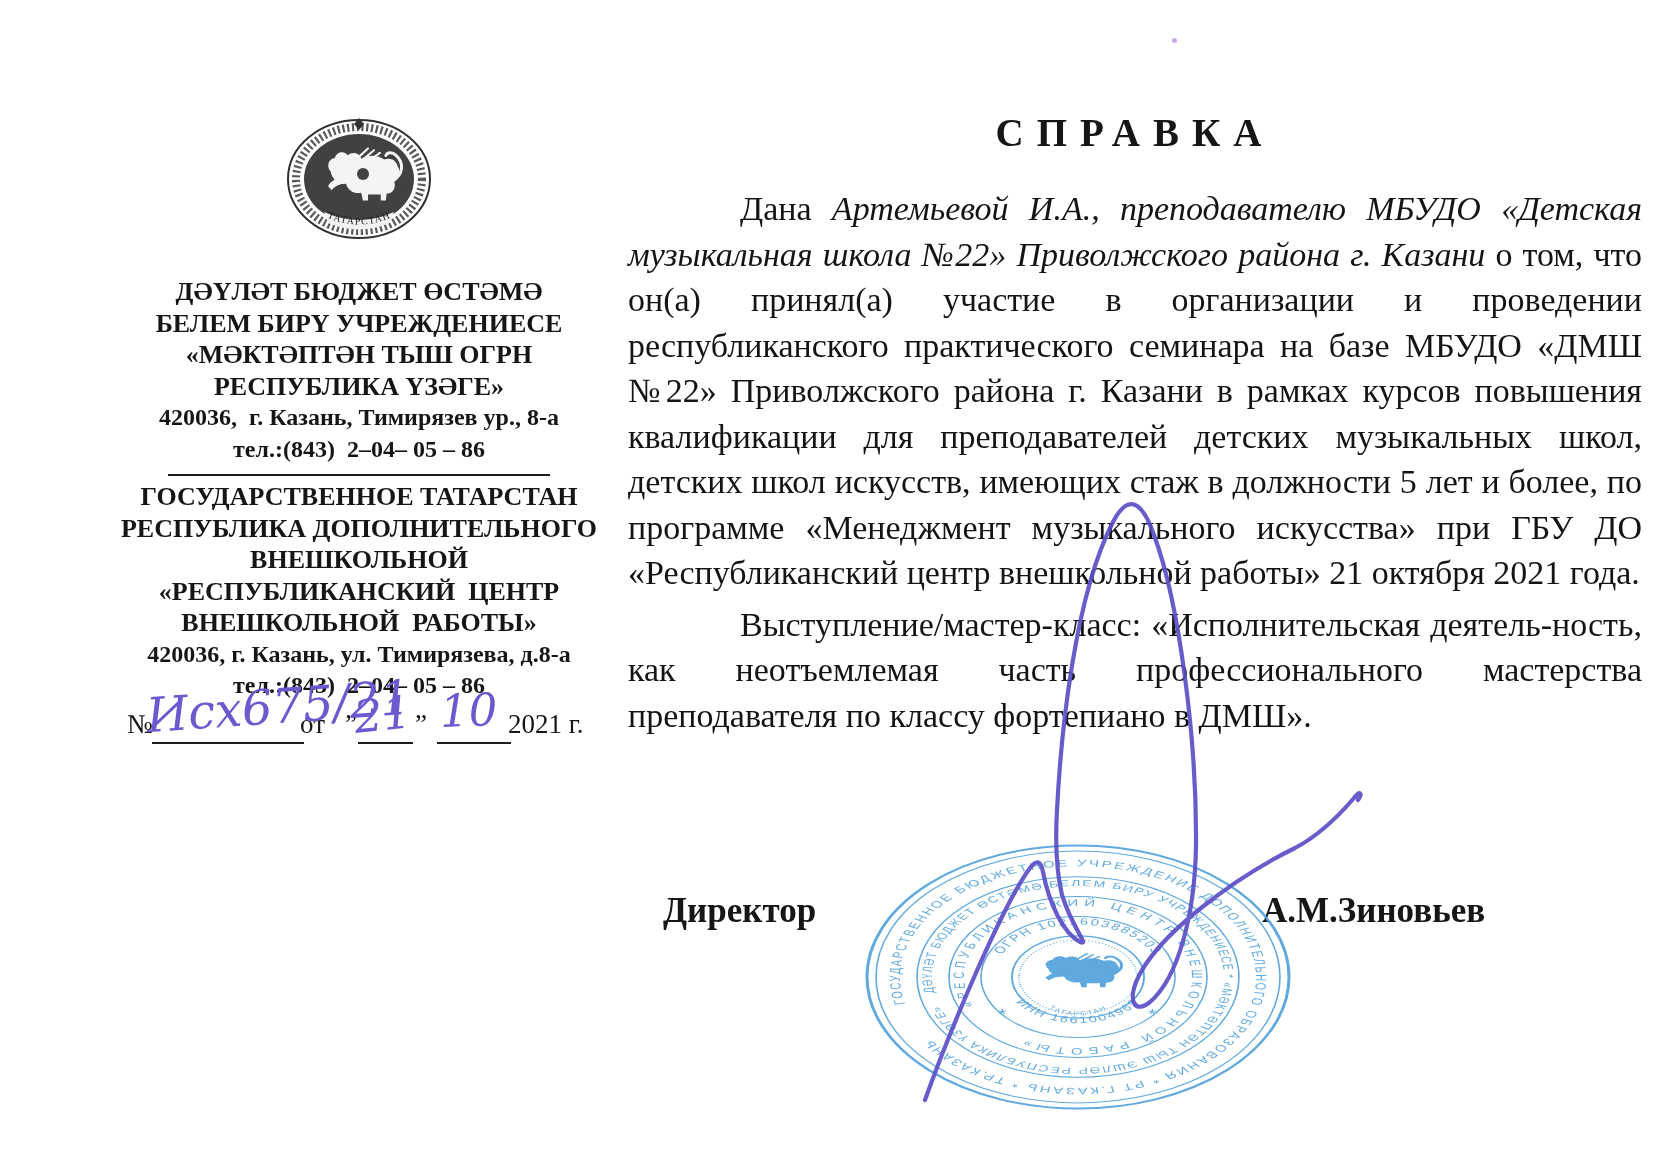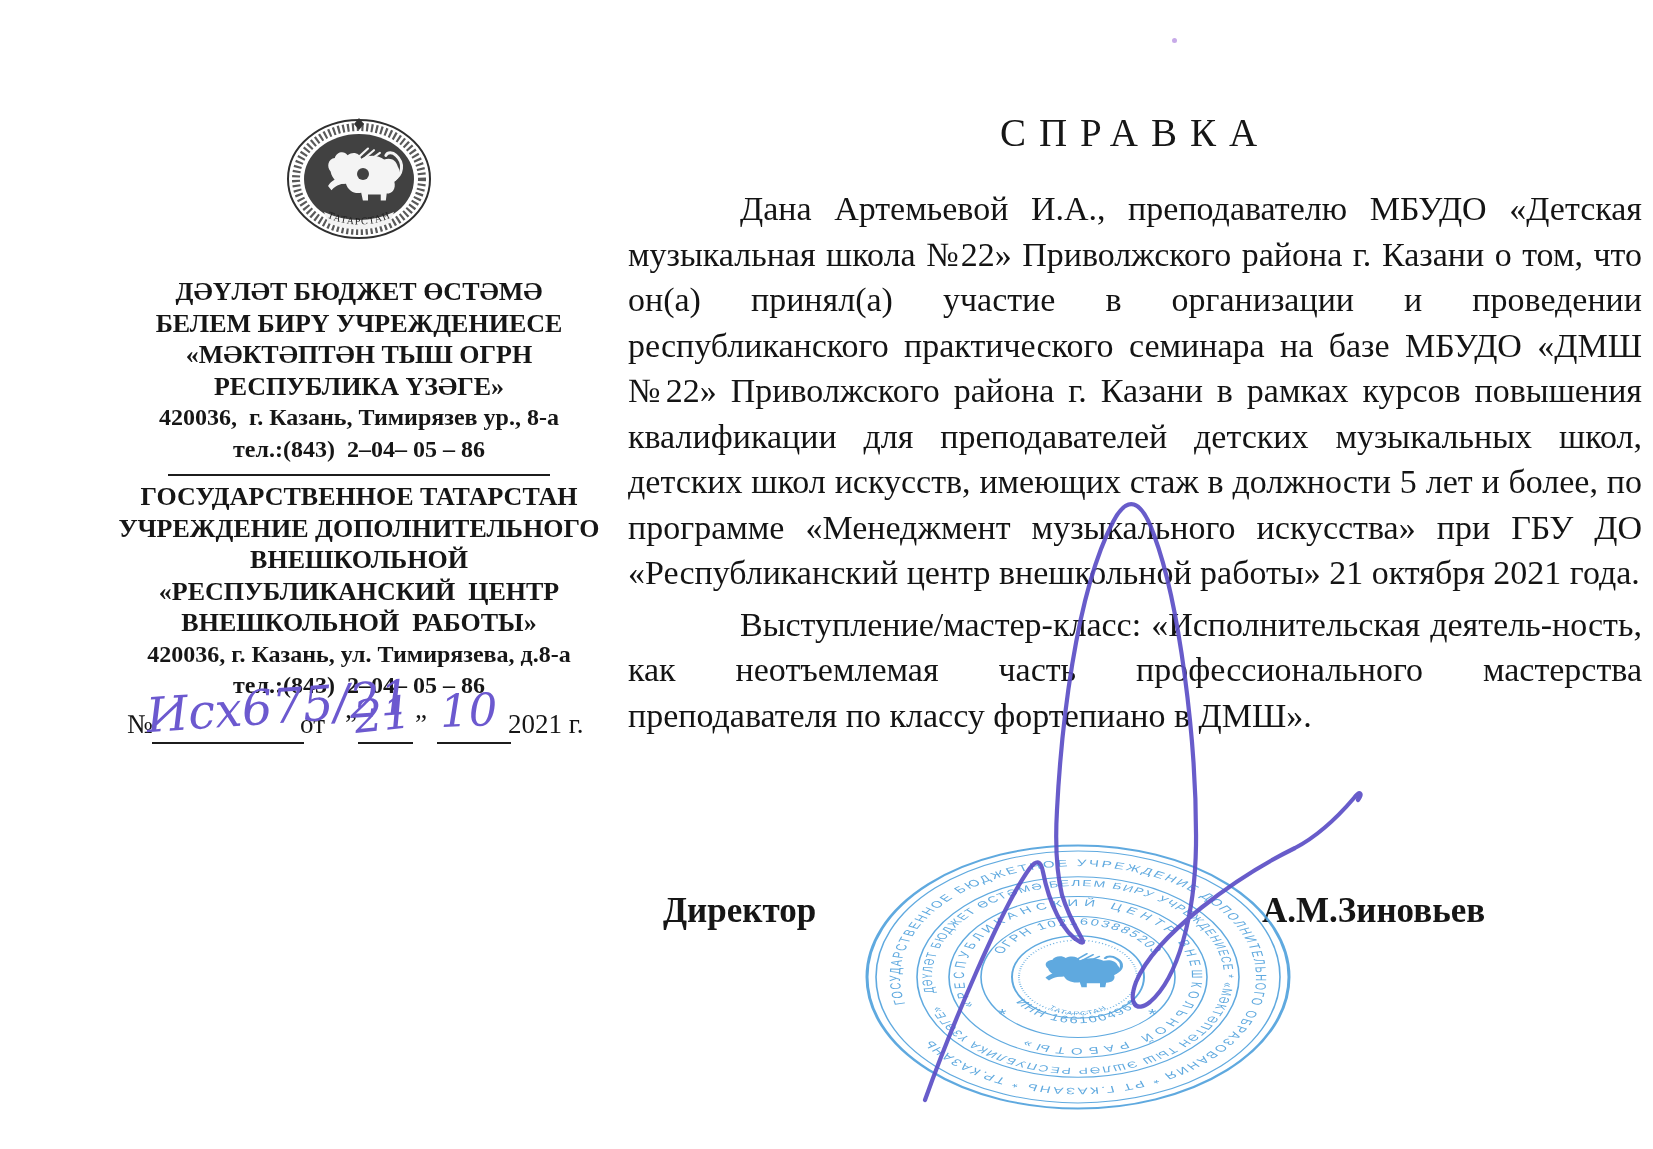--- a/index.html
+++ b/index.html
@@ -16,29 +16,29 @@
   
   .numpiece{position:absolute; font-size:27px; top:709px; white-space:nowrap;}
   .numrule{position:absolute; top:742px; border-bottom:2px solid #1c1c1c; height:0;}
   .handwriting{
     position:absolute; font-family:"DejaVu Serif", serif; font-style:italic;
     color:#6c59cf; white-space:nowrap; z-index:5;
   }
   
   .doc-title{
     position:absolute; left:628px; top:110px; width:1014px; text-align:center;
-    font-size:39px; font-weight:normal; letter-spacing:13px; white-space:nowrap;
+    font-size:39px; font-weight:bold; letter-spacing:13px; white-space:nowrap;
   }
   .doc-body{
     position:absolute; left:628px; top:186px; width:1014px;
     font-size:34px; line-height:45.5px; text-align:justify; color:#141414;
   }
   .doc-body p{margin:0; text-indent:112px;}
   .doc-body p + p{margin-top:6px;}
-  .ital{}
+  .ital{font-style:italic;}
   .sig-role{position:absolute; left:663px; top:891px; font-size:35px; font-weight:bold;}
   .sig-name{position:absolute; left:1262px; top:891px; font-size:35px; font-weight:bold;}
   
   .stamp{position:absolute; left:863px; top:843px; opacity:0.88; pointer-events:none;}
   .pen-signature{position:absolute; left:0; top:0; pointer-events:none;}
   .stamp text{font-family:"Liberation Sans", sans-serif;}
   .emblem-band-text{font-family:"Liberation Serif", serif;}
   .ink-speck{position:absolute; left:1172px; top:38px; width:5px; height:5px;
     border-radius:50%; background:#b48ee0; opacity:0.75;}
 </style>
@@ -77,21 +77,21 @@
       <div>«МӘКТӘПТӘН ТЫШ ОГРН</div>
       <div>РЕСПУБЛИКА ҮЗӘГЕ»</div>
       <div class="addr">420036,&nbsp; г. Казань, Тимирязев ур., 8-а</div>
       <div class="addr">тел.:(843)&nbsp; 2–04–&nbsp;05&nbsp;–&nbsp;86</div>
     </div>
 
     <hr class="lh-divider">
 
     <div class="org-lines">
       <div>ГОСУДАРСТВЕННОЕ ТАТАРСТАН</div>
-      <div>УЧРЕЖДЕНИЕ ДОПОЛНИТЕЛЬНОГО</div>
+      <div>РЕСПУБЛИКА ДОПОЛНИТЕЛЬНОГО</div>
       <div>ВНЕШКОЛЬНОЙ</div>
       <div>«РЕСПУБЛИКАНСКИЙ&nbsp; ЦЕНТР</div>
       <div>ВНЕШКОЛЬНОЙ&nbsp; РАБОТЫ»</div>
       <div class="addr">420036, г. Казань, ул. Тимирязева, д.8-а</div>
       <div class="addr">тел.:(843)&nbsp; 2–04–&nbsp;05&nbsp;–&nbsp;86</div>
     </div>
   </div>
 
   <span class="numpiece" style="left:127px;">№</span>
   <span class="numrule" style="left:152px; width:152px;"></span>

